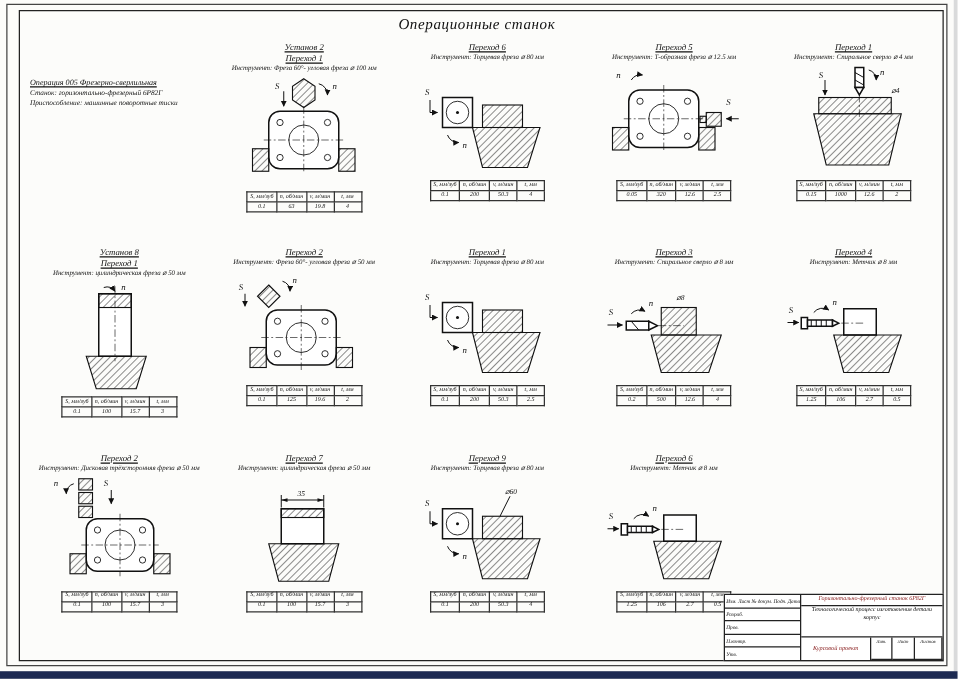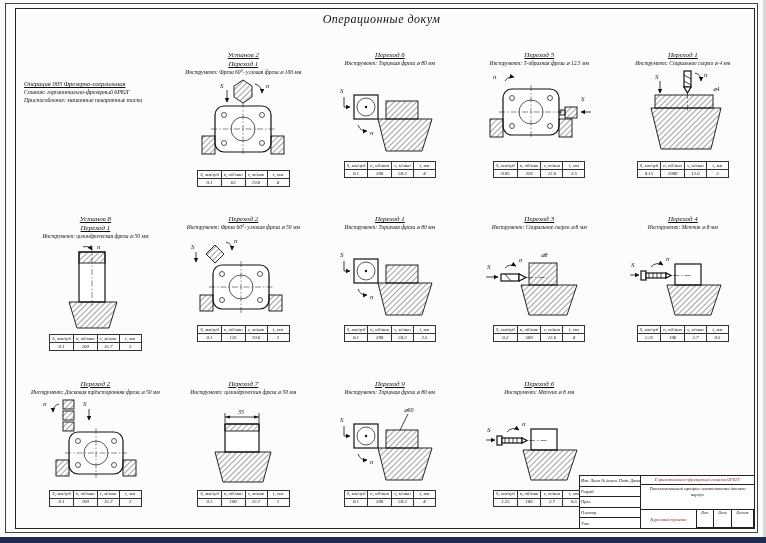--- a/index.html
+++ b/index.html
@@ -16,21 +16,21 @@
     font-style:italic;font-size:12px;color:#111;letter-spacing:0.5px;
   }
   .grid{
     position:absolute;left:20px;top:32px;right:12px;bottom:12px;
     display:grid;
     grid-template-columns:1.04fr 1fr 1.02fr 1.04fr 0.94fr;
     grid-template-rows:1fr 1fr 1fr;
   }
   .cell{
     display:flex;flex-direction:column;align-items:center;
-    color:#111;font-style:italic;padding-top:2px;overflow:hidden;margin-top:17px;
+    color:#111;font-style:italic;padding-top:2px;overflow:hidden;
   }
   .hdr{font-size:7px;text-decoration:underline;line-height:9px;white-space:nowrap;}
   .tool{font-size:5.5px;line-height:7px;text-align:center;max-width:140px;white-space:nowrap;}
   svg.sk{width:116px;height:92px;flex:none;}
   .cl{stroke:#111;stroke-width:0.5;stroke-dasharray:6 2 1.5 2;fill:none;}
   .cc{fill:none;stroke:#111;stroke-width:0.7;}
   .ol{fill:#fff;stroke:#111;stroke-width:1.2;}
   .th{fill:url(#h);stroke:#111;stroke-width:0.9;}
   .ln{stroke:#111;stroke-width:0.8;fill:none;}
   .lb{font-size:7px;font-style:italic;font-family:"Liberation Serif",serif;fill:#111;}
@@ -80,21 +80,21 @@
     </pattern>
     <marker id="ar" markerWidth="7" markerHeight="7" refX="5.5" refY="3" orient="auto">
       <path d="M0,0 L6,3 L0,6 Z" fill="#111"></path>
     </marker>
   </defs>
 </svg>
 
 <div class="paper">
   <div class="outer-frame"></div>
   <div class="frame"></div>
-  <div class="sheet-title">Операционные докум</div>
+  <div class="sheet-title">Операционные станок</div>
 
   <div class="grid">
 
     <div class="cell opdesc">
       <div class="op-l1">Операция 005 Фрезерно-сверлильная</div>
       <div class="op-l2">Станок: горизонтально-фрезерный 6Р82Г</div>
       <div class="op-l3">Приспособление: машинные поворотные тиски</div>
     </div>
 
     <div class="cell">

